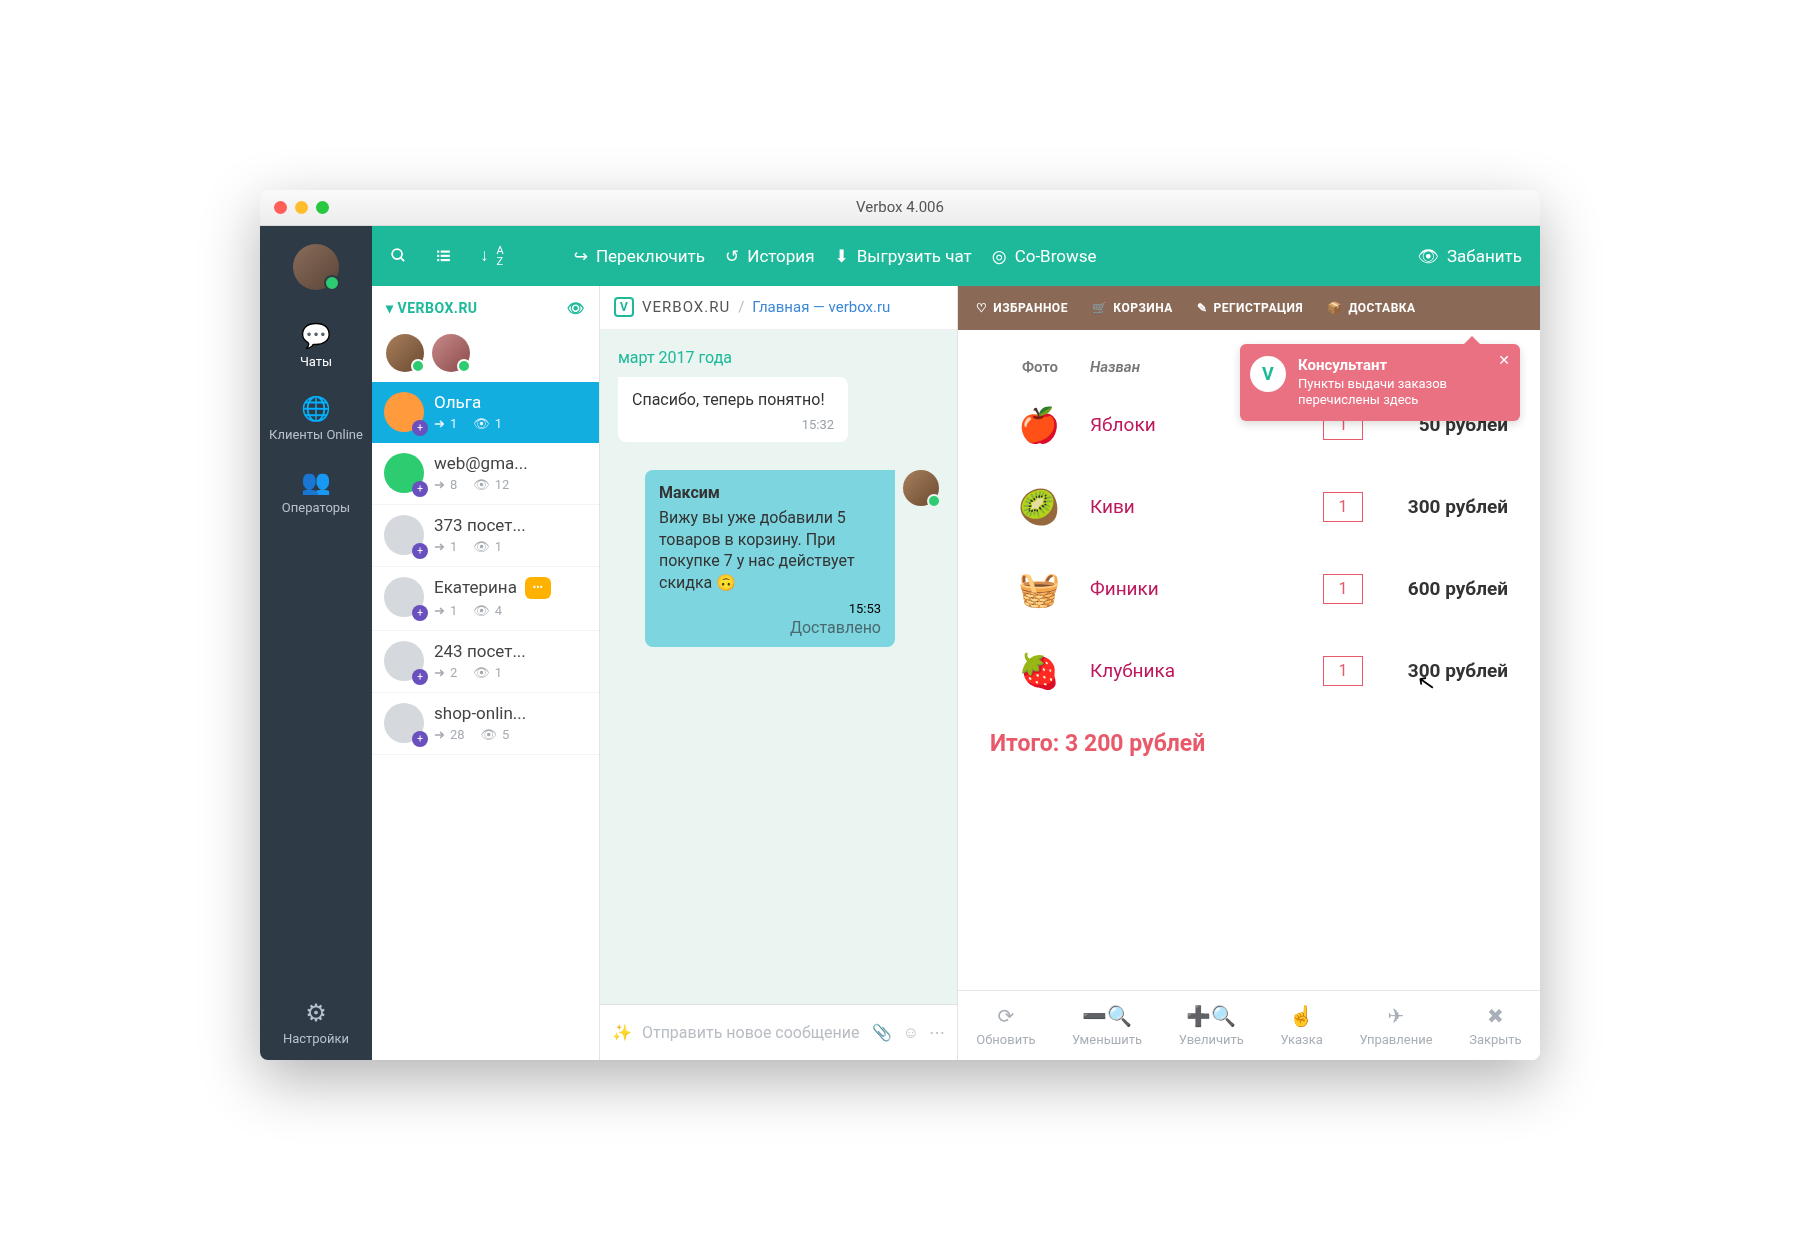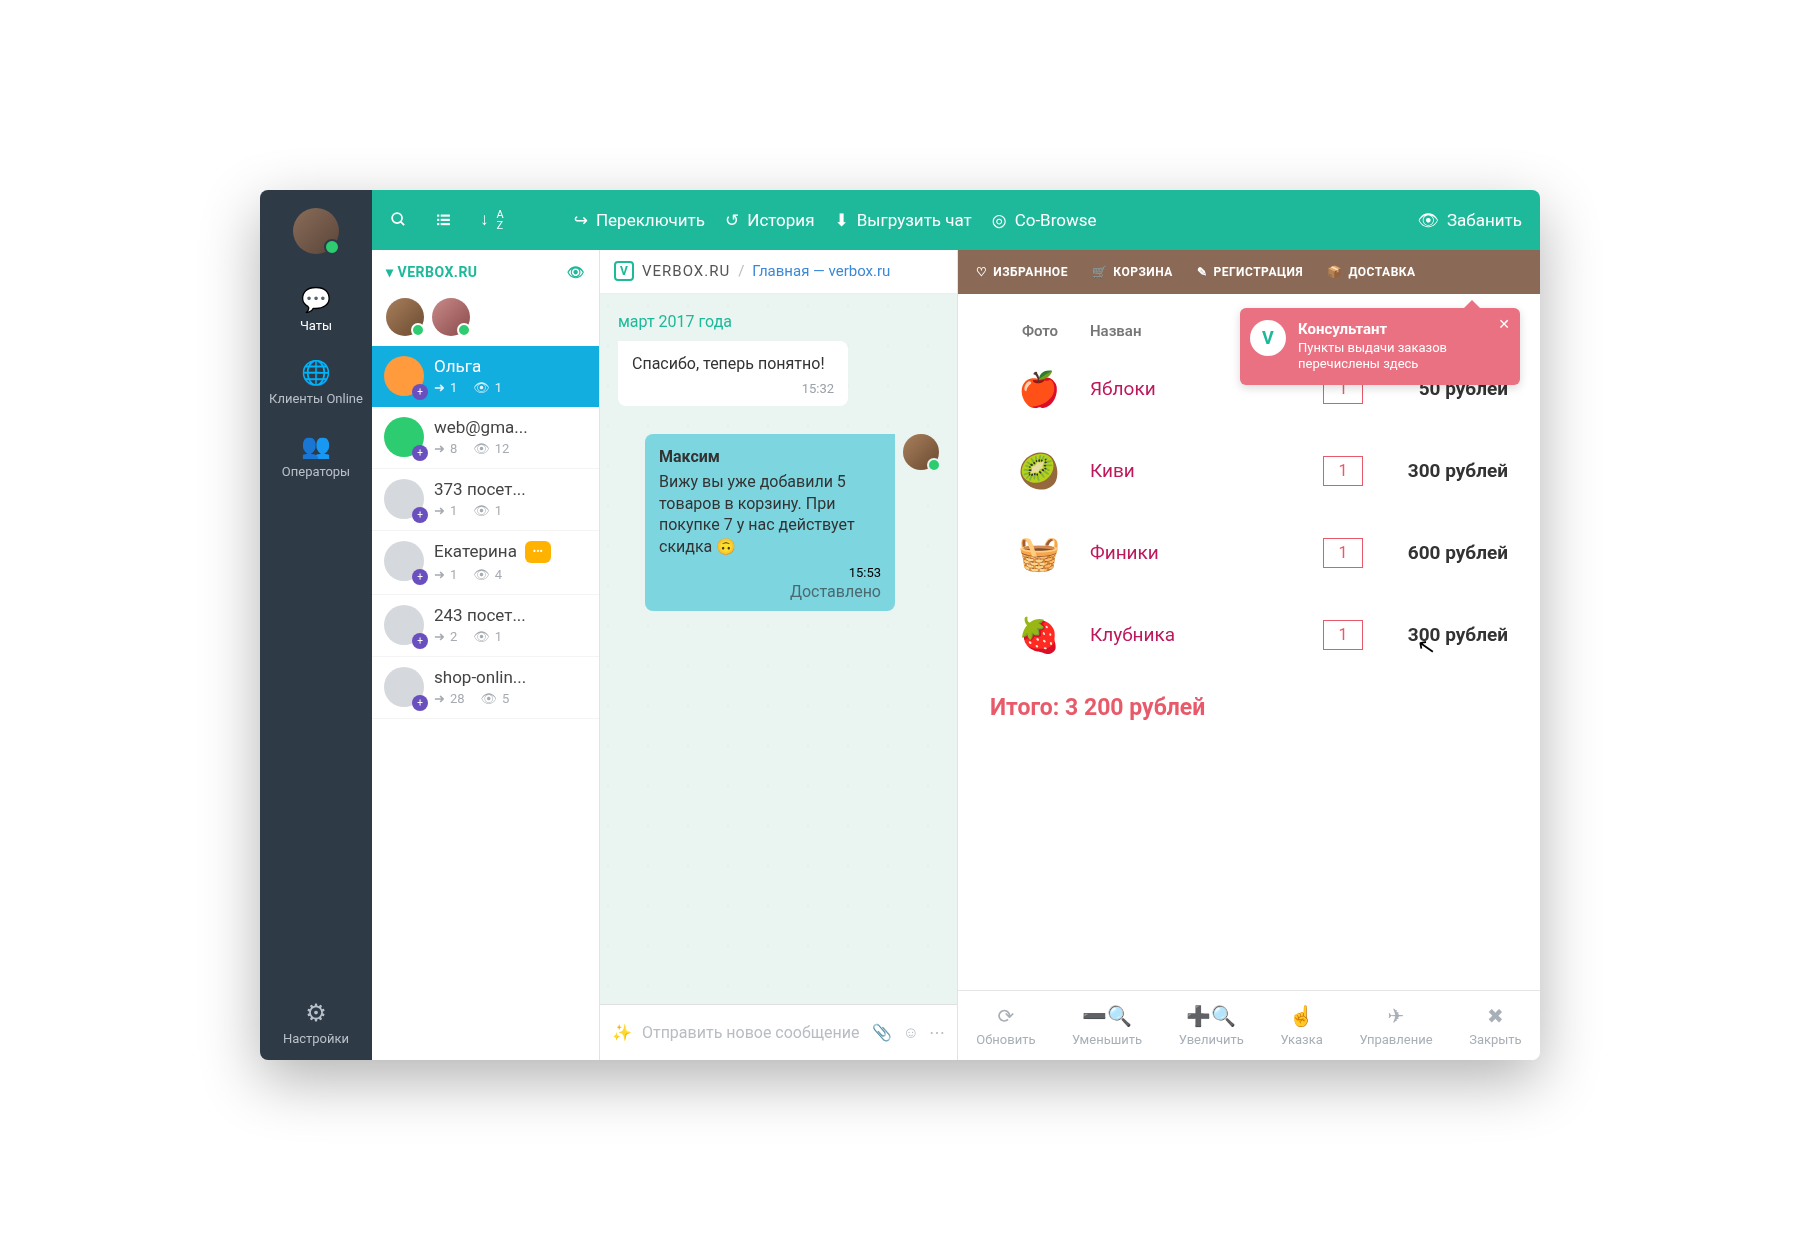--- a/index.html
+++ b/index.html
@@ -61,21 +61,21 @@
 .out-av::after{content:"";position:absolute;right:-2px;bottom:-2px;width:10px;height:10px;border-radius:50%;background:#2ecc71;border:2px solid #eaf4f0;}
 .compose{height:56px;background:#fff;border-top:1px solid #e0e0e0;display:flex;align-items:center;padding:0 12px;gap:10px;color:#b8bdc3;}
 .compose input{flex:1;border:none;font-size:16px;outline:none;color:#666;}
 .compose input::placeholder{color:#b8bdc3;}
 .browse { flex:1; display:flex; flex-direction:column; background:#fff; min-width:0;}
 .shop-menu{height:44px;background:#8a6a56;display:flex;align-items:center;gap:24px;padding:0 18px;color:#fff;font-size:12px;font-weight:700;letter-spacing:.5px;}
 .shop-menu .mi{display:flex;align-items:center;gap:6px;cursor:pointer;}
 .shop-body{flex:1;padding:20px 22px 10px;position:relative;overflow:hidden;}
 .th-row{display:flex;font-weight:600;color:#777;font-size:15px;padding:8px 10px;}
 .col-ph{width:100px;text-align:center;}
-.col-name{flex:1;}
+.col-name{flex:1;font-style:italic;}
 .col-qty{width:70px;text-align:center;}
 .col-price{width:130px;text-align:right;}
 .prod-row{display:flex;align-items:center;padding:16px 10px;}
 .prod-img{width:100px;height:50px;display:flex;align-items:center;justify-content:center;font-size:34px;}
 .prod-name{flex:1;color:#be185d;font-size:19px;}
 .qty-box{width:40px;height:30px;border:1.5px solid #e85a6a;color:#e85a6a;display:flex;align-items:center;justify-content:center;font-size:16px;margin:0 auto;}
 .prod-price{width:130px;text-align:right;font-size:19px;font-weight:700;color:#333;}
 .total{color:#e85a6a;font-size:23px;font-weight:700;padding:18px 10px;}
 .tooltip{position:absolute;top:14px;right:20px;background:#e97181;color:#fff;border-radius:6px;padding:12px 38px 12px 58px;width:280px;box-shadow:0 3px 10px rgba(0,0,0,.15);}
 .tooltip .tt-logo{position:absolute;left:10px;top:12px;width:36px;height:36px;background:#fff;border-radius:50%;display:flex;align-items:center;justify-content:center;color:#1db99a;font-weight:700;font-size:18px;}
@@ -86,20 +86,28 @@
 .cursor-ptr{position:absolute;right:105px;top:340px;font-size:22px;transform:rotate(-10deg);}
 .browse-foot{height:70px;border-top:1px solid #e6e6e6;display:flex;align-items:center;justify-content:space-around;color:#a9afb6;}
 .fbtn{display:flex;flex-direction:column;align-items:center;gap:4px;font-size:13px;cursor:pointer;}
 .fbtn .fi{font-size:20px;}
 svg{width:1em;height:1em;vertical-align:middle;}
 </style>
 </head>
 <body>
 
 <div class="window">
+  <div class="titlebar">
+    <div class="traffic">
+      <div class="dot red"></div>
+      <div class="dot yel"></div>
+      <div class="dot grn"></div>
+    </div>
+    <div class="title">Verbox 4.006</div>
+  </div>
 
   <div class="body">
 
     <div class="sidebar">
       <div class="avatar-main"></div>
       <div class="nav-item active">
         <span class="ico">💬</span>
         <span>Чаты</span>
       </div>
       <div class="nav-item">

